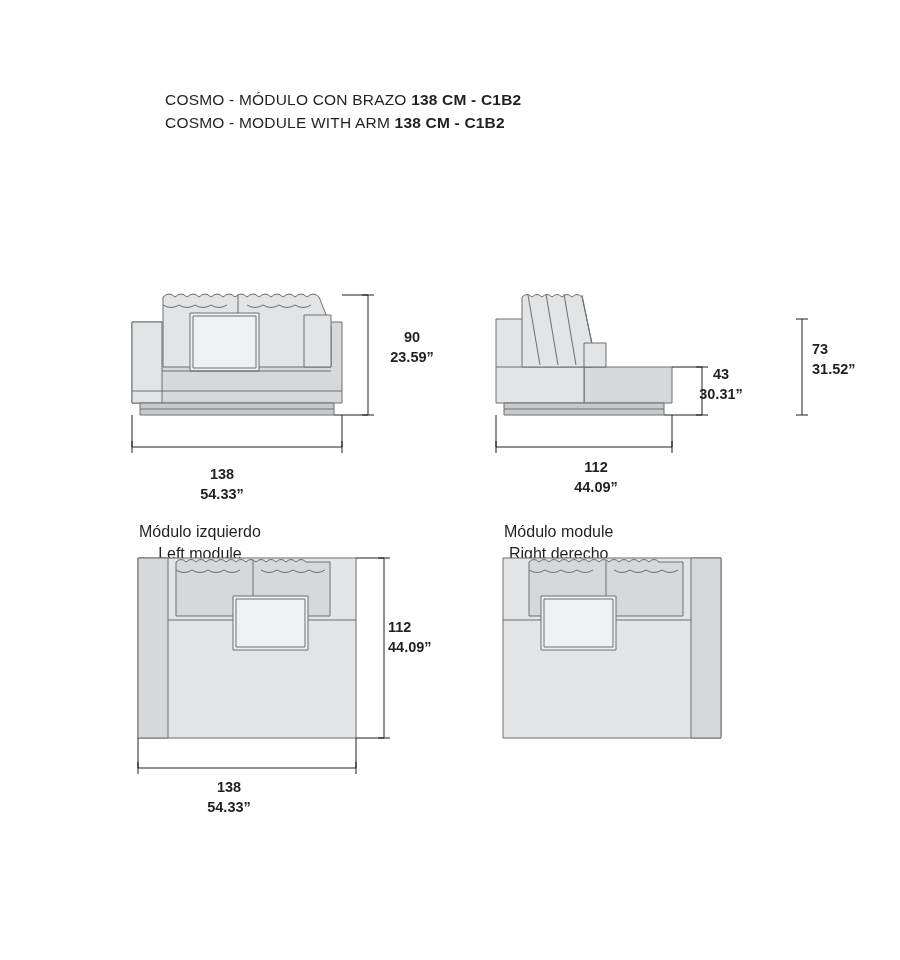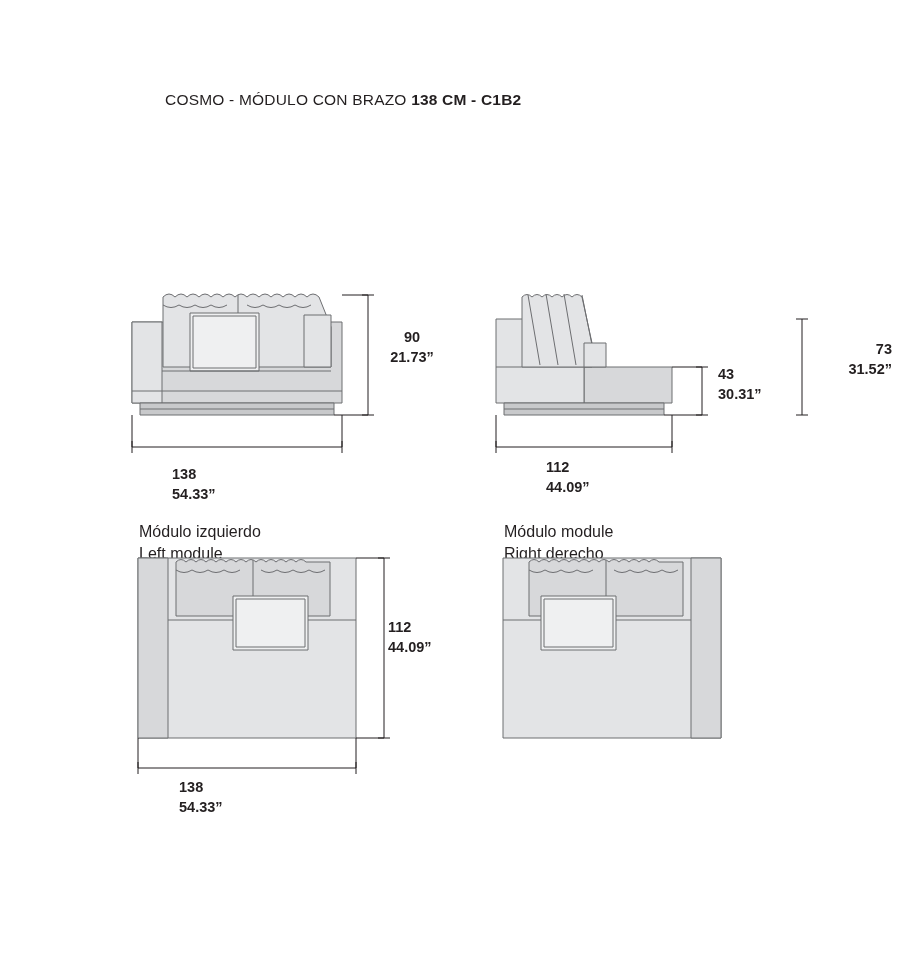--- a/index.html
+++ b/index.html
@@ -33,56 +33,59 @@
   .title-line .bold {
     font-weight: bold;
   }
 
   
   .view {
     position: absolute;
   }
   .dim-text {
     position: absolute;
-    text-align: left;
+    text-align: center;
     font-size: 14.5px;
     font-weight: bold;
     line-height: 1.35;
     color: #231f20;
     white-space: nowrap;
   }
   .dim-text .sub {
     display: block;
     font-weight: bold;
   }
   .sub-label {
     position: absolute;
     font-size: 16px;
     line-height: 1.35;
     color: #231f20;
     white-space: nowrap;
   }
-  .sub-label .l2 { display: block; }
+  .sub-label .l2 { display: block; text-align: center; }
 
   svg { display: block; overflow: visible; }
 
   .fill-light { fill: #e3e4e6; stroke: #6d6e71; stroke-width: 1; }
   .fill-mid    { fill: #d7d8da; stroke: #6d6e71; stroke-width: 1; }
   .fill-dark   { fill: #c8c9cb; stroke: #6d6e71; stroke-width: 1; }
   .fill-white  { fill: #eff0f1; stroke: #6d6e71; stroke-width: 1; }
   .line-thin   { fill: none; stroke: #6d6e71; stroke-width: 1; }
   .dim-line    { fill: none; stroke: #231f20; stroke-width: 1; }
 </style>
 </head>
 <body>
 
 <div class="title-block">
   <div class="title-line">
     <span>COSMO - MÓDULO CON BRAZO </span><span class="bold">138 CM - C1B2</span>
   </div>
+  <div class="title-line">
+    <span>COSMO - MODULE WITH ARM </span><span class="bold">138 CM - C1B2</span>
+  </div>
 </div>
 
 <div class="view" style="left:118px; top:275px; width:270px; height:150px;">
   <svg width="270" height="150" viewBox="0 0 270 150">
 
     <path class="fill-mid" d="M14 47 L14 128 L224 128 L224 47 Z"></path>
 
     <path class="fill-light" d="M14 47 L14 128 L44 128 L44 47 Z"></path>
 
     <path class="line-thin" d="M14 116 L224 116"></path>
@@ -111,21 +114,21 @@
     <path class="dim-line" d="M14 172 L224 172"></path>
     <path class="dim-line" d="M14 166 L14 178"></path>
     <path class="dim-line" d="M224 166 L224 178"></path>
     <path class="dim-line" d="M14 140 L14 172"></path>
     <path class="dim-line" d="M224 140 L224 172"></path>
   </svg>
 </div>
 
 <div class="dim-text" style="left:372px; top:328px; width:80px; text-align:center;">
   <span>90</span>
-  <span class="sub">21.73”</span>
+  <span class="sub">23.59”</span>
 </div>
 
 <div class="dim-text" style="left:172px; top:465px; width:100px;">
   <span>138</span>
   <span class="sub">54.33”</span>
 </div>
 
 <div class="view" style="left:488px; top:275px; width:330px; height:150px;">
   <svg width="330" height="150" viewBox="0 0 330 150">
 
@@ -156,26 +159,26 @@
     <path class="dim-line" d="M308 140 L320 140"></path>
 
     <path class="dim-line" d="M8 172 L184 172"></path>
     <path class="dim-line" d="M8 166 L8 178"></path>
     <path class="dim-line" d="M184 166 L184 178"></path>
     <path class="dim-line" d="M8 140 L8 172"></path>
     <path class="dim-line" d="M184 140 L184 172"></path>
   </svg>
 </div>
 
-<div class="dim-text" style="left:718px; top:365px; width:70px; text-align:left;">
+<div class="dim-text" style="left:686px; top:365px; width:70px; text-align:center;">
   <span>43</span>
   <span class="sub">30.31”</span>
 </div>
 
-<div class="dim-text" style="left:812px; top:340px; width:80px; text-align:right;">
+<div class="dim-text" style="left:812px; top:340px; width:80px; text-align:left;">
   <span>73</span>
   <span class="sub">31.52”</span>
 </div>
 
 <div class="dim-text" style="left:546px; top:458px; width:100px;">
   <span>112</span>
   <span class="sub">44.09”</span>
 </div>
 
 <div class="sub-label" style="left:139px; top:521px;">

